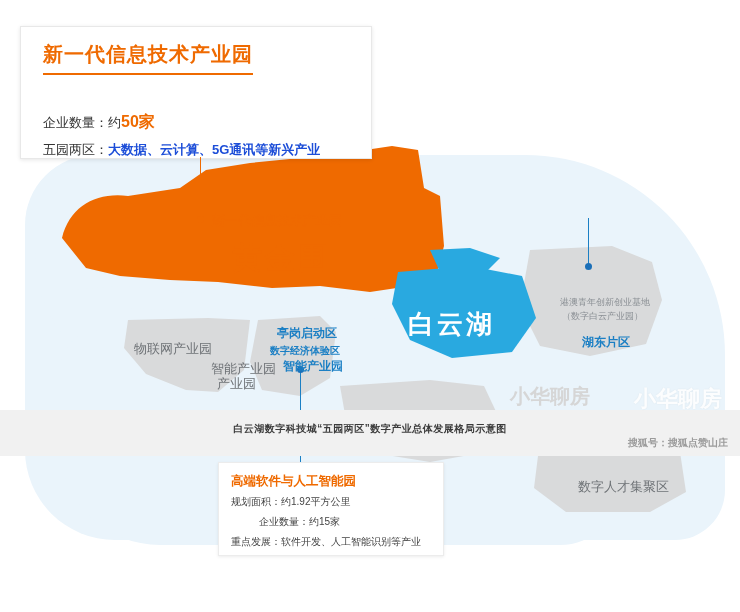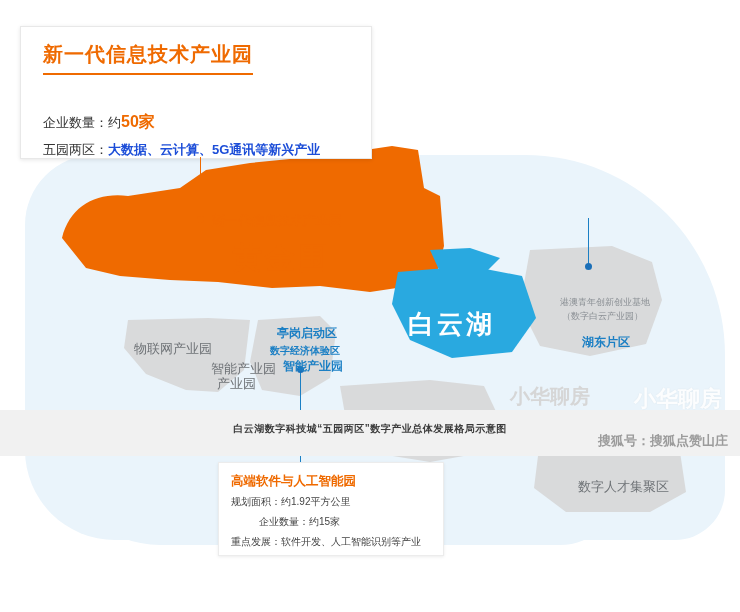--- a/index.html
+++ b/index.html
@@ -58,21 +58,21 @@
     position:absolute;left:0;bottom:0;width:740px;height:46px;background:#f1f1f1;
   }
   .caption-text{
     position:absolute;left:0;top:12px;width:740px;text-align:center;
     font-size:10px;font-weight:bold;color:#3b3b3b;letter-spacing:.5px;
   }
 
   
   .wm{position:absolute;color:rgba(255,255,255,.85);font-weight:bold;pointer-events:none;}
   .wm-big{right:18px;bottom:42px;font-size:22px;color:rgba(255,255,255,.9);text-shadow:0 0 2px rgba(0,0,0,.06);}
-  .wm-small{right:12px;bottom:6px;font-size:13px;color:#9b9b9b;}
+  .wm-small{right:12px;bottom:6px;font-size:10px;color:#9b9b9b;}
   .wm-grey{right:150px;bottom:46px;font-size:20px;color:#d6d6d6;font-weight:bold;}
 </style>
 </head>
 <body>
 
 <div id="stage">
 
   <div class="water w1" style="left:25px;top:155px;width:700px;height:385px;border-radius:70px 200px 50px 90px;"></div>
   <div class="water" style="left:35px;top:150px;width:430px;height:230px;border-radius:120px 200px 40px 140px;"></div>
   <div class="water" style="left:60px;top:330px;width:560px;height:215px;border-radius:40px 80px 60px 100px;"></div>

